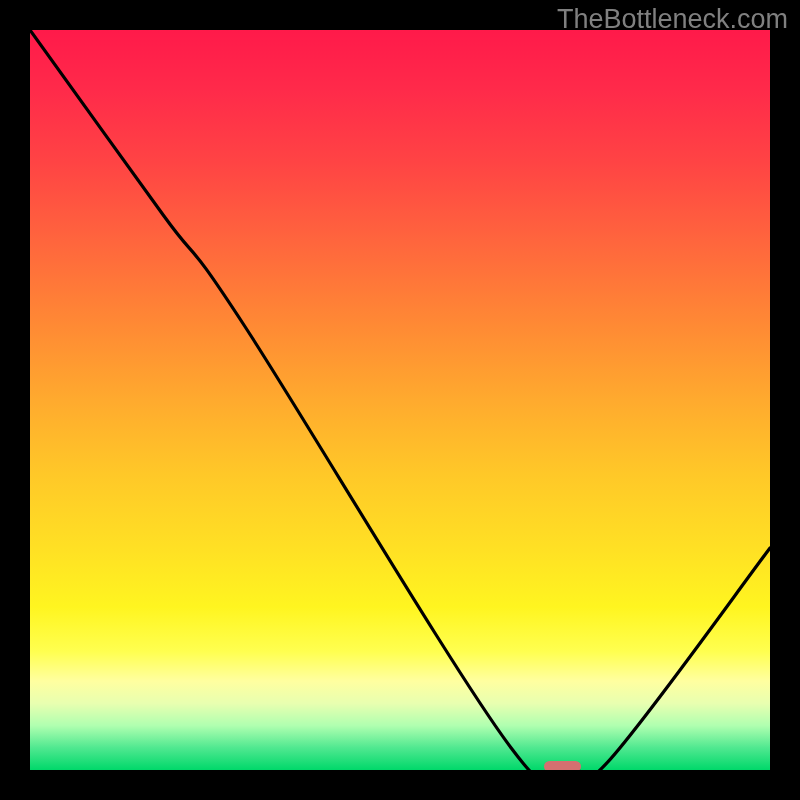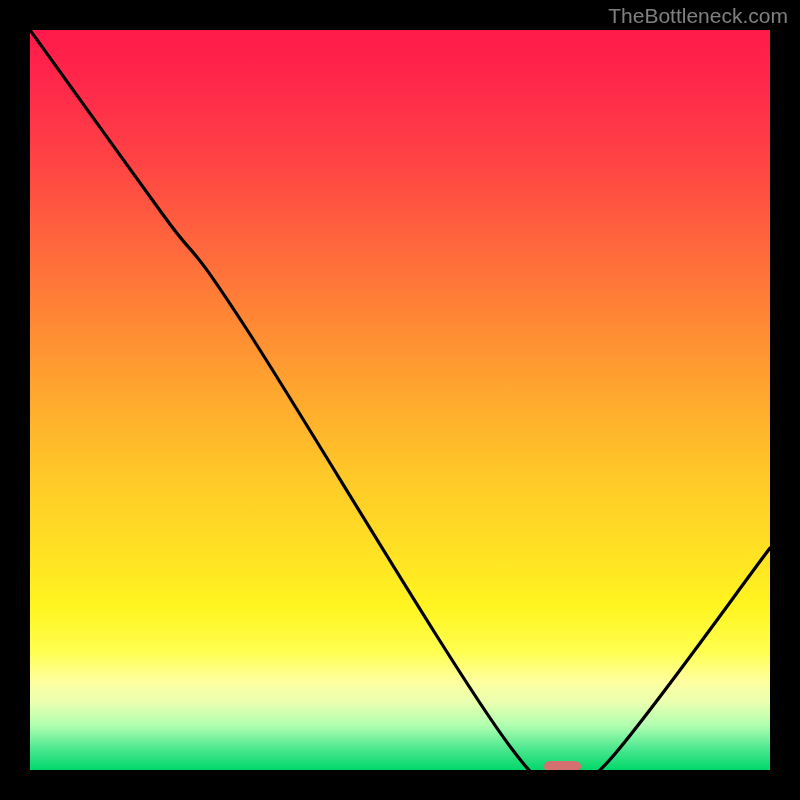--- a/index.html
+++ b/index.html
@@ -9,21 +9,21 @@
     height: 800px;
     background: #000;
     position: relative;
   }
   .watermark {
     position: absolute;
     top: 4px;
     right: 12px;
     color: #808080;
     font-family: Arial, sans-serif;
-    font-size: 21px;
+    font-size: 27px;
     font-weight: 500;
     z-index: 10;
   }
   .plot-area {
     position: absolute;
     left: 30px;
     top: 30px;
     width: 740px;
     height: 740px;
     overflow: hidden;

